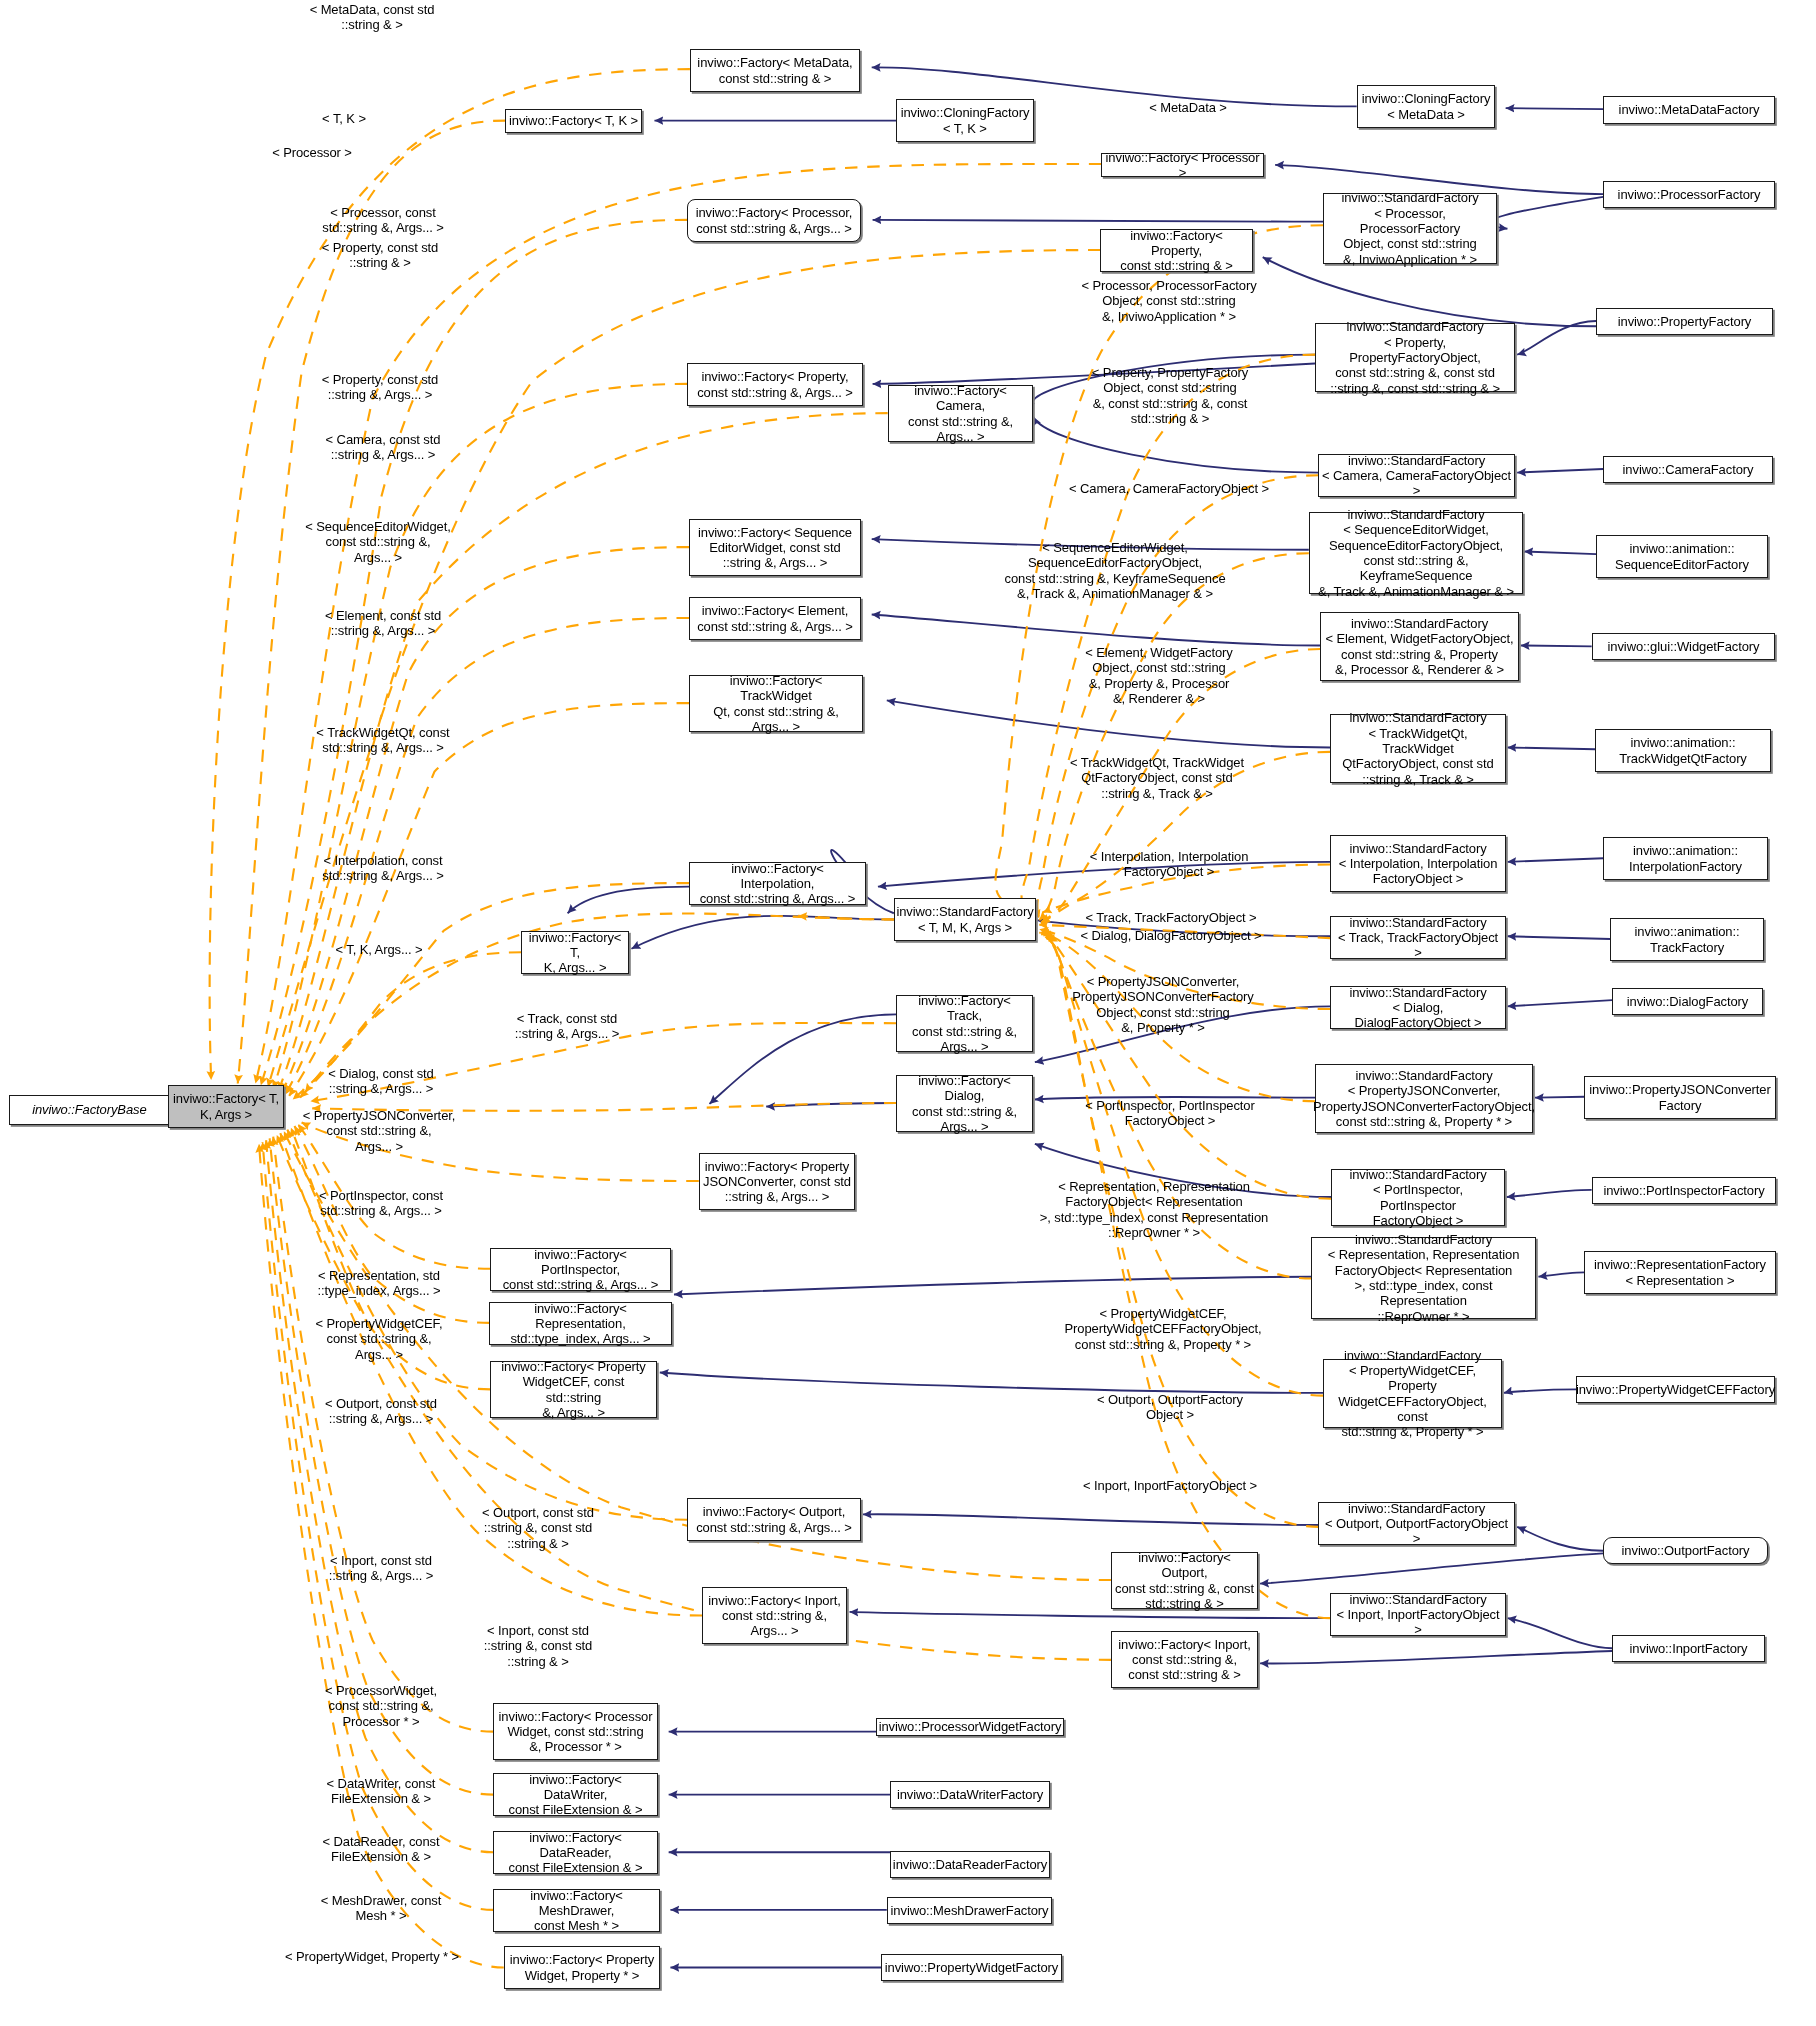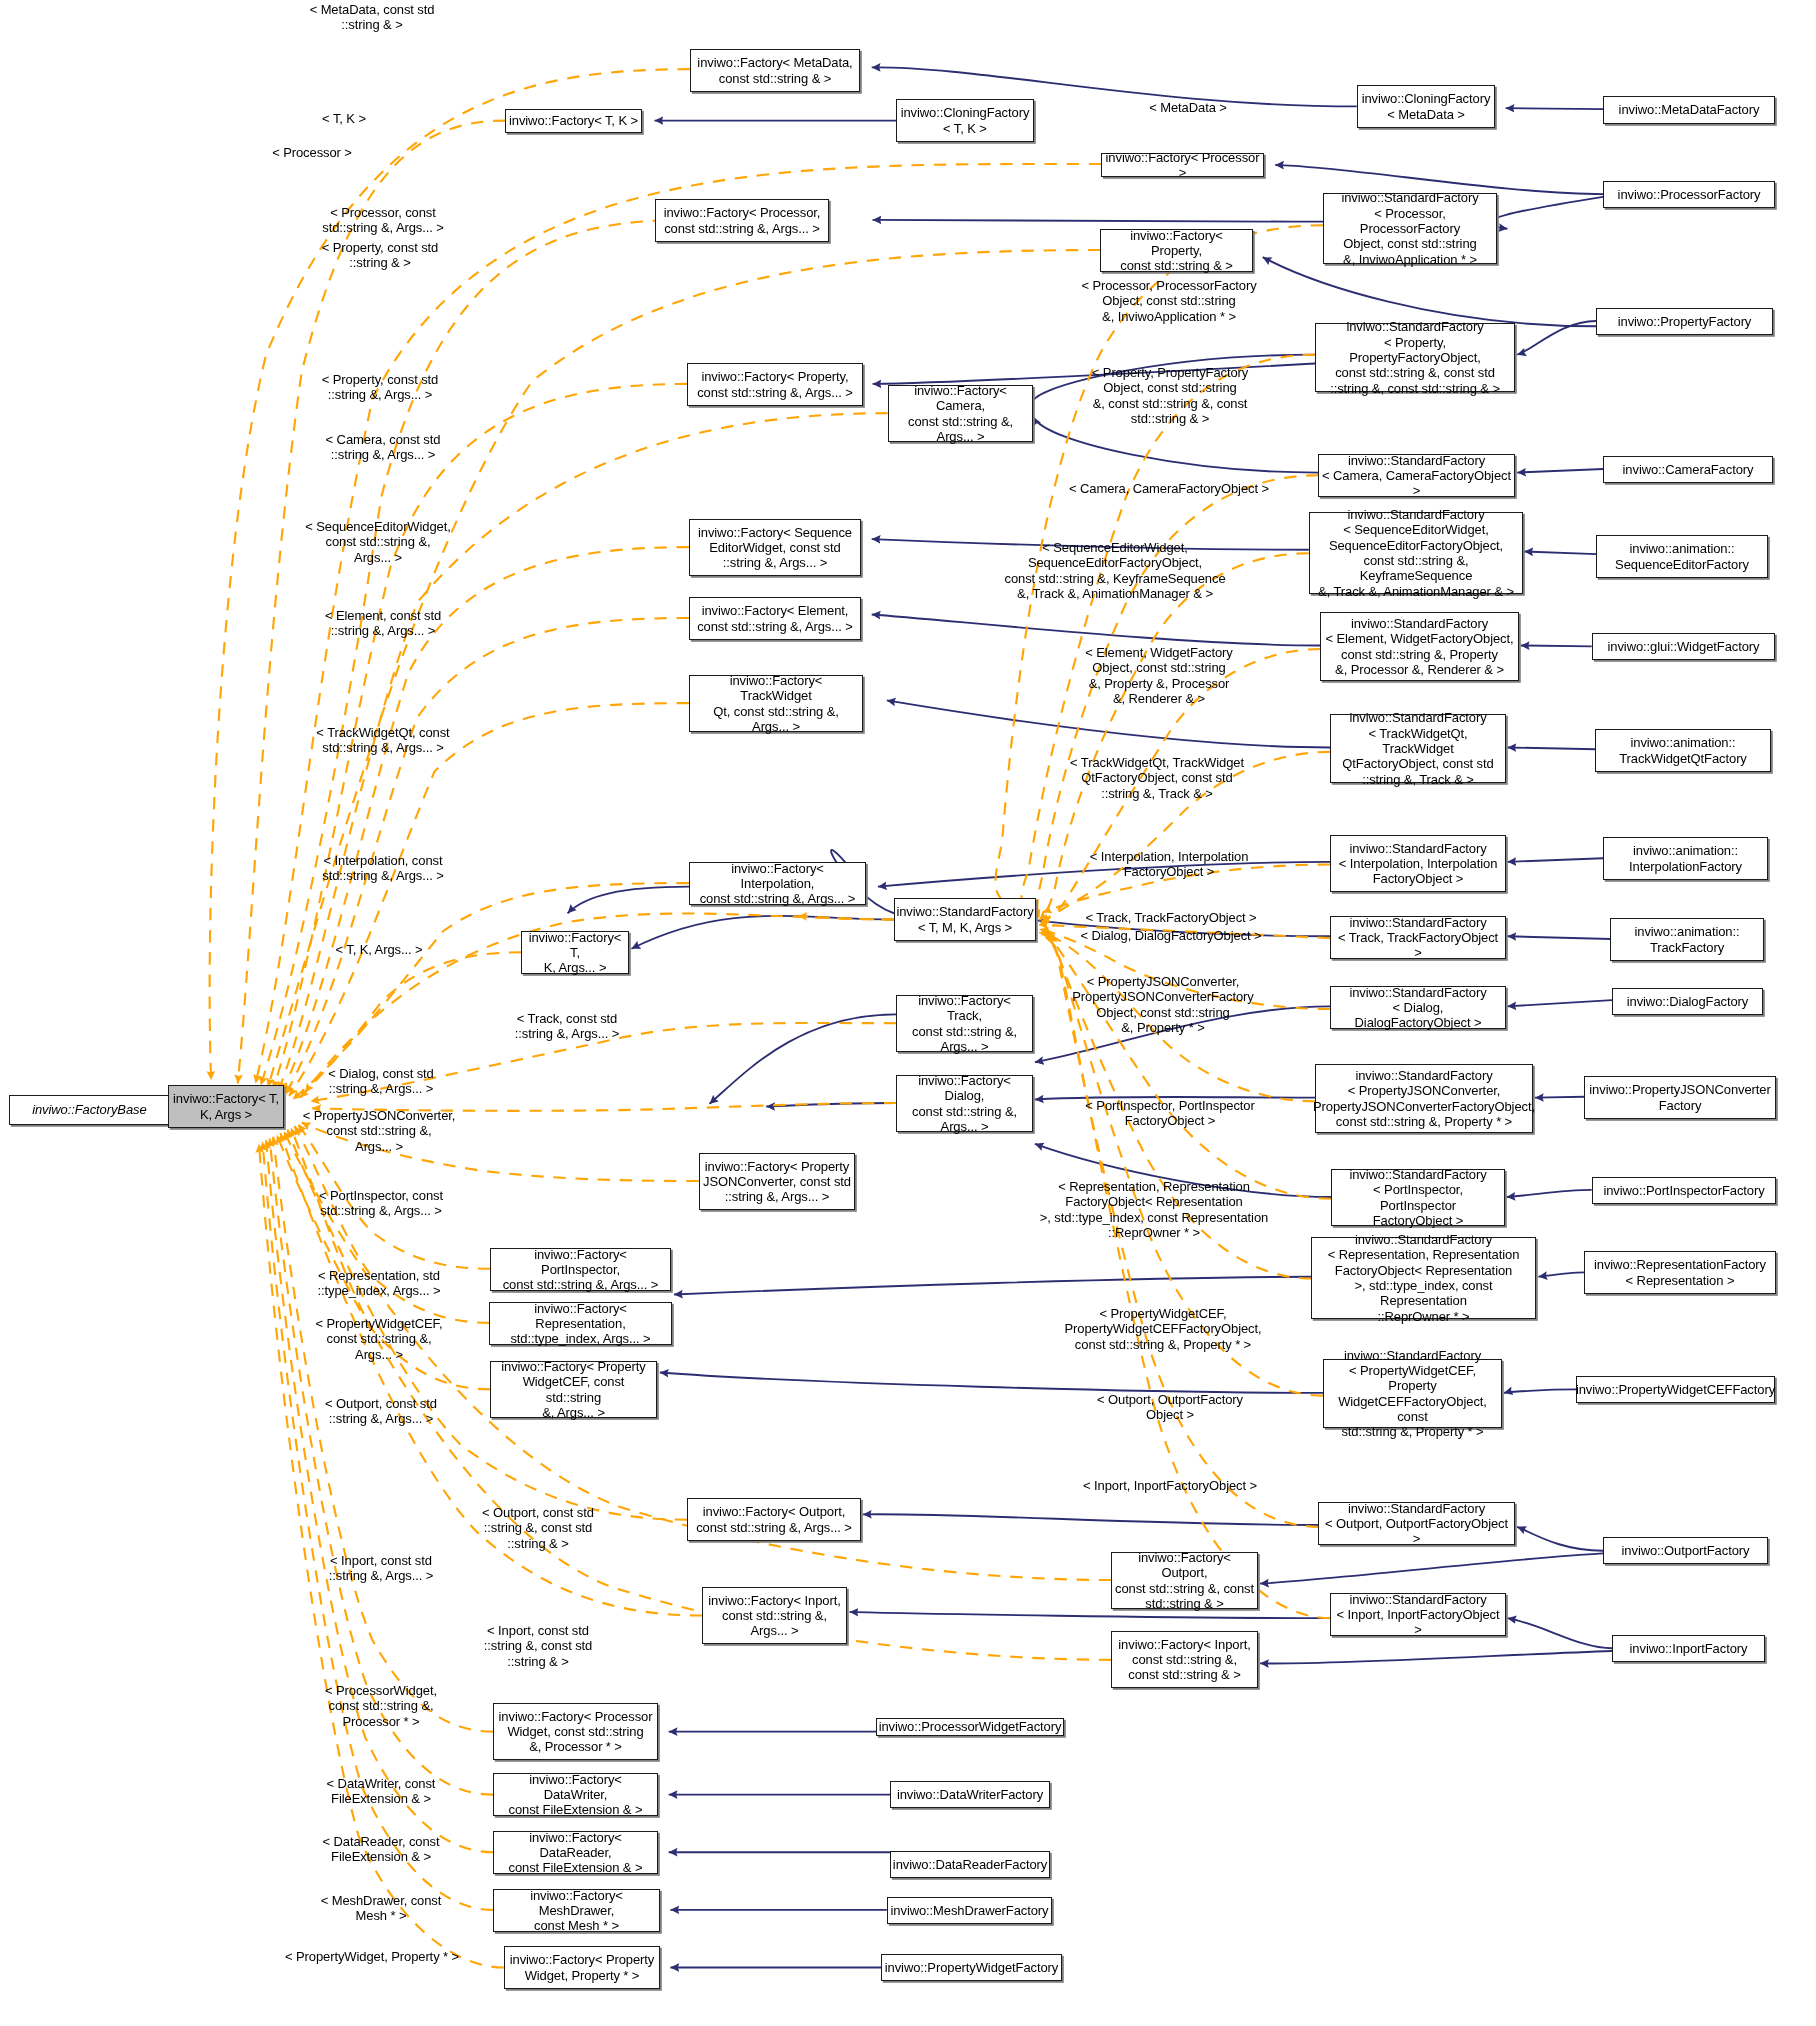--- a/index.html
+++ b/index.html
@@ -155,21 +155,21 @@
       <div class="node" style="left: 690px; top: 49px; width: 170px; height: 43px;">inviwo::Factory&lt; MetaData,
 const std::string &amp; &gt;</div>
       <div class="node" style="left: 505px; top: 109px; width: 137px; height: 24px;">inviwo::Factory&lt; T, K &gt;</div>
       <div class="node" style="left: 896px; top: 99px; width: 138px; height: 43px;">inviwo::CloningFactory
 &lt; T, K &gt;</div>
       <div class="node" style="left: 1357px; top: 85px; width: 138px; height: 43px;">inviwo::CloningFactory
 &lt; MetaData &gt;</div>
       <div class="node" style="left: 1603px; top: 96px; width: 172px; height: 28px;">inviwo::MetaDataFactory</div>
       <div class="node" style="left: 1101px; top: 153px; width: 163px; height: 24px;">inviwo::Factory&lt; Processor &gt;</div>
       <div class="node" style="left: 1603px; top: 181px; width: 172px; height: 26.6px;">inviwo::ProcessorFactory</div>
-      <div class="node" style="left: 655px; top: 199px; width: 174px; height: 43px;">inviwo::Factory&lt; Processor,
+      <div class="node" style="left: 687px; top: 199px; width: 174px; height: 43px; border-radius: 8px;">inviwo::Factory&lt; Processor,
 const std::string &amp;, Args... &gt;</div>
       <div class="node" style="left: 1323px; top: 193px; width: 174px; height: 71px;">inviwo::StandardFactory
 &lt; Processor, ProcessorFactory
 Object, const std::string
 &amp;, InviwoApplication * &gt;</div>
       <div class="node" style="left: 1100px; top: 229px; width: 153px; height: 43px;">inviwo::Factory&lt; Property,
 const std::string &amp; &gt;</div>
       <div class="node" style="left: 1596px; top: 308px; width: 177px; height: 26.6px;">inviwo::PropertyFactory</div>
       <div class="node" style="left: 1315px; top: 323px; width: 200px; height: 69px;">inviwo::StandardFactory
 &lt; Property, PropertyFactoryObject,
@@ -262,21 +262,21 @@
 &amp;, Args... &gt;</div>
       <div class="node" style="left: 1323px; top: 1359px; width: 179px; height: 69px;">inviwo::StandardFactory
 &lt; PropertyWidgetCEF, Property
 WidgetCEFFactoryObject, const
 std::string &amp;, Property * &gt;</div>
       <div class="node" style="left: 1576px; top: 1376px; width: 199px; height: 26.6px;">inviwo::PropertyWidgetCEFFactory</div>
       <div class="node" style="left: 687px; top: 1498px; width: 174px; height: 43px;">inviwo::Factory&lt; Outport,
 const std::string &amp;, Args... &gt;</div>
       <div class="node" style="left: 1318px; top: 1502px; width: 197px; height: 43px;">inviwo::StandardFactory
 &lt; Outport, OutportFactoryObject &gt;</div>
-      <div class="node" style="left: 1603px; top: 1537px; width: 165px; height: 26.6px;">inviwo::OutportFactory</div>
+      <div class="node" style="left: 1603px; top: 1537px; width: 165px; height: 26.6px; border-radius: 9px;">inviwo::OutportFactory</div>
       <div class="node" style="left: 1111px; top: 1552px; width: 147px; height: 57px;">inviwo::Factory&lt; Outport,
 const std::string &amp;, const
 std::string &amp; &gt;</div>
       <div class="node" style="left: 702px; top: 1587px; width: 145px; height: 57px;">inviwo::Factory&lt; Inport,
 const std::string &amp;,
 Args... &gt;</div>
       <div class="node" style="left: 1330px; top: 1593px; width: 176px; height: 43px;">inviwo::StandardFactory
 &lt; Inport, InportFactoryObject &gt;</div>
       <div class="node" style="left: 1612px; top: 1635px; width: 153px; height: 26.6px;">inviwo::InportFactory</div>
       <div class="node" style="left: 1111px; top: 1631px; width: 147px; height: 57px;">inviwo::Factory&lt; Inport,

